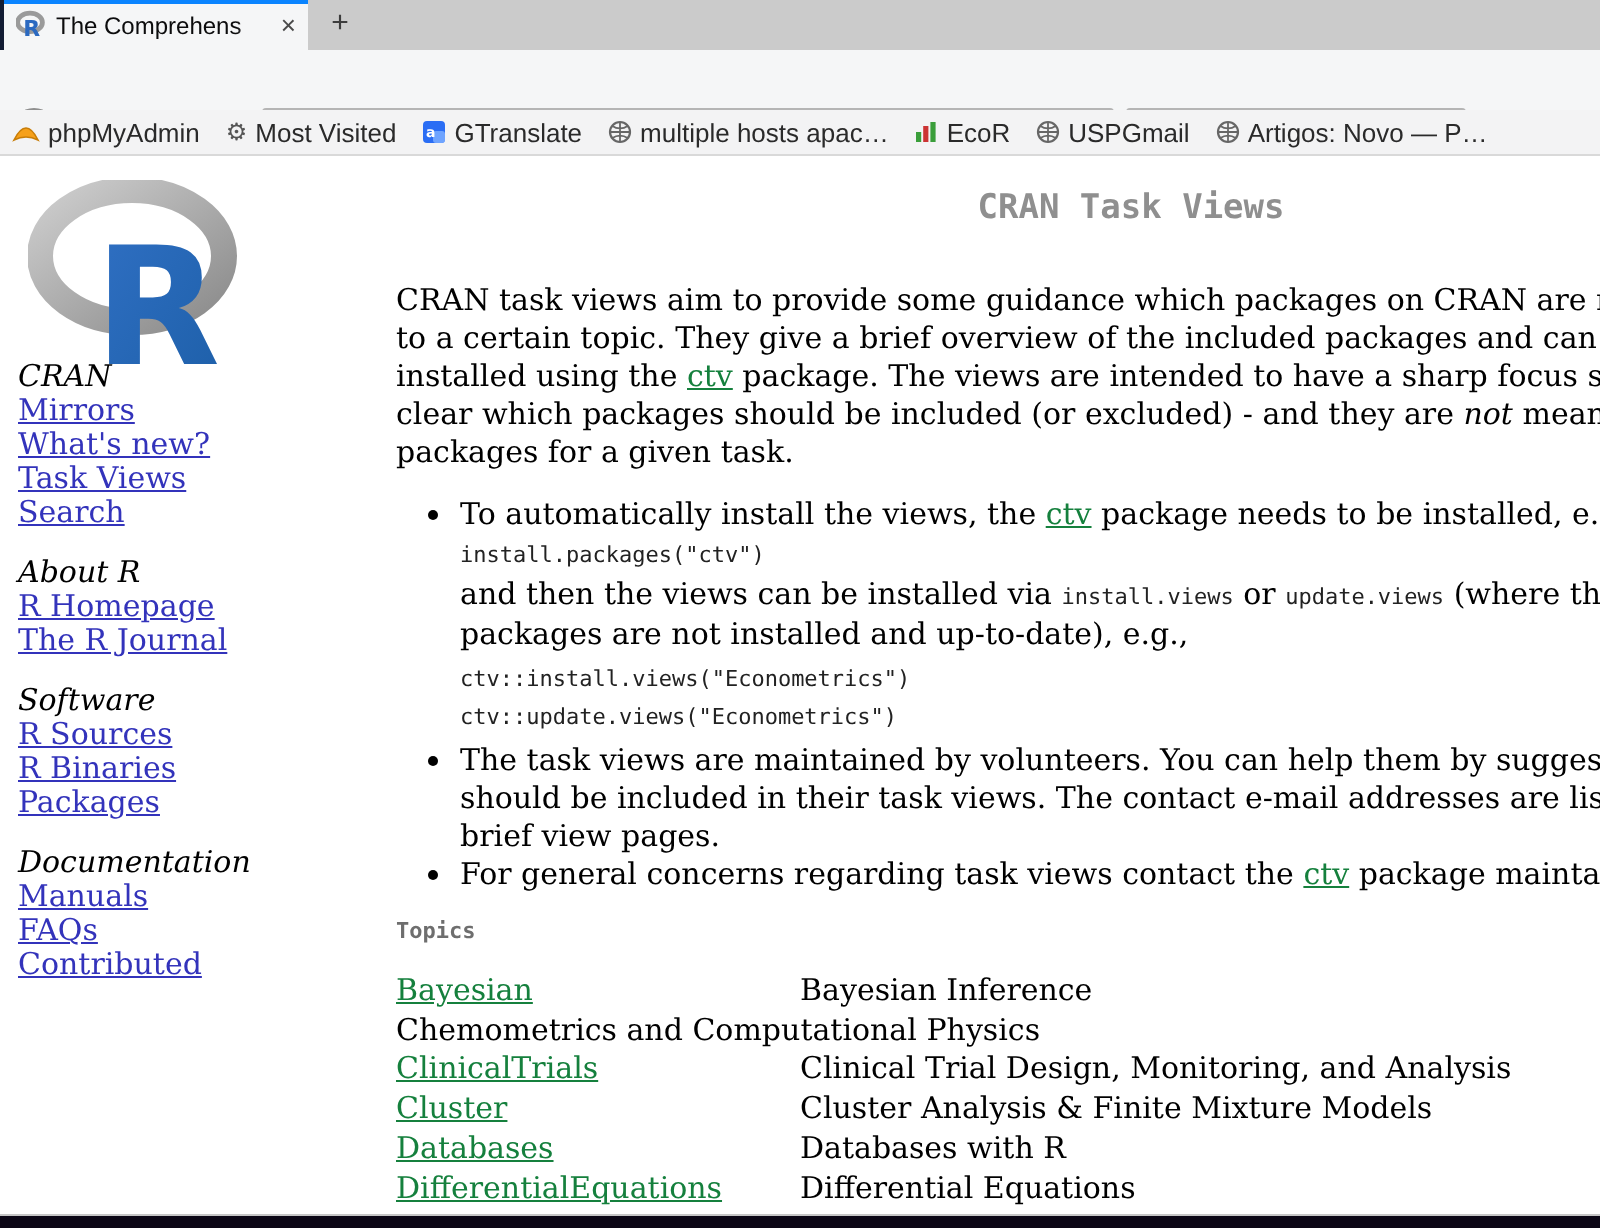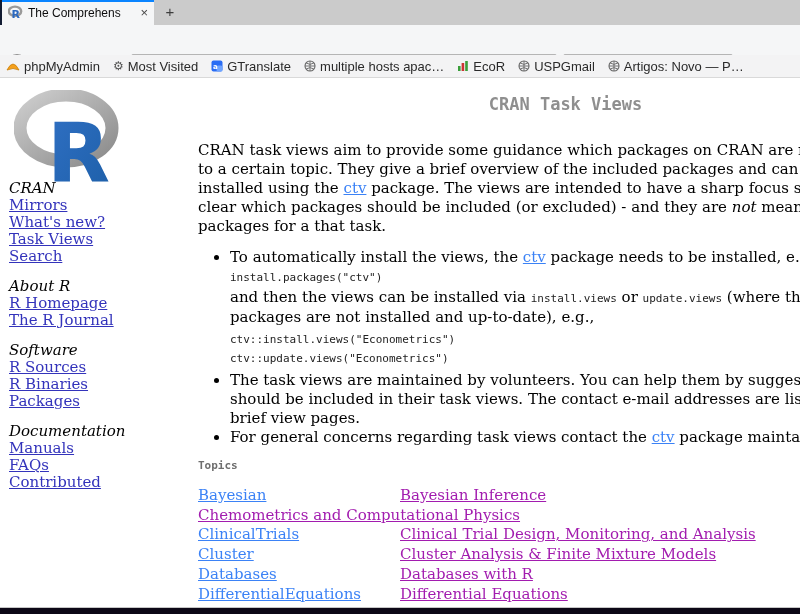--- a/index.html
+++ b/index.html
@@ -66,36 +66,36 @@
   .sb-head.first{margin-top:0;}
   .sb-link{display:block;color:#3333bb;text-decoration:underline;cursor:pointer;}
 
   .content{position:absolute;left:198px;top:0;width:748px;
            font-family:"DejaVu Serif","Liberation Serif",serif;}
   .page-title{margin:16px 0 0 0;text-align:center;width:735px;
               font-family:"DejaVu Sans Mono","Liberation Mono",monospace;
               font-size:17px;font-weight:bold;color:#8f8f8f;}
   .para{margin-top:27px;font-size:15px;line-height:19px;color:#000;}
   .tline{white-space:nowrap;}
-  a.ilink{color:#3b82f6;text-decoration:underline;cursor:pointer;}
+  a.ilink{color:#15803d;text-decoration:underline;cursor:pointer;}
   .em{font-style:italic;}
 
   ul.tasklist{margin:12px 0 0 0;padding-left:32px;font-size:15px;line-height:19px;color:#000;}
   ul.tasklist li{margin:0;}
   .codeline{font-family:"DejaVu Sans Mono","Liberation Mono",monospace;font-size:11px;
             line-height:13px;color:#222;margin:4px 0;white-space:nowrap;}
   .codeline.spaced{margin:6px 0;}
   .icode{font-family:"DejaVu Sans Mono","Liberation Mono",monospace;font-size:11px;color:#222;}
 
   .topics-label{margin-top:12px;font-family:"DejaVu Sans Mono","Liberation Mono",monospace;
                 font-size:11px;font-weight:bold;color:#6e6e6e;}
   .topics-table{margin-top:13px;}
   .trow{display:flex;height:19.8px;align-items:center;font-size:15px;}
   .tname{width:202px;flex:0 0 202px;}
-  .tdesc{color:#a21caf;white-space:nowrap;text-decoration:underline;}
+  .tdesc{color:#000000;white-space:nowrap;}
 
   .bottom-bar{position:absolute;left:0;top:607px;width:800px;height:7px;background:#0c0716;
               border-top:1px solid #c6c6c6;box-sizing:content-box;}
 </style>
 </head>
 <body>
 
 <div id="root">
 
   <div class="tabbar">
@@ -289,21 +289,21 @@
     </div>
 
     <div class="content">
       <h1 class="page-title">CRAN Task Views</h1>
 
       <div class="para">
         <div class="tline"><span>CRAN task views aim to provide some guidance which packages on CRAN are relevant</span></div>
         <div class="tline"><span>to a certain topic. They give a brief overview of the included packages and can be auto</span></div>
         <div class="tline"><span>installed using the </span><a class="ilink">ctv</a><span> package. The views are intended to have a sharp focus so that it</span></div>
         <div class="tline"><span>clear which packages should be included (or excluded) - and they are </span><span class="em">not</span><span> meant to end</span></div>
-        <div class="tline"><span>packages for a that task.</span></div>
+        <div class="tline"><span>packages for a given task.</span></div>
       </div>
 
       <ul class="tasklist">
         <li>
           <div class="tline"><span>To automatically install the views, the </span><a class="ilink">ctv</a><span> package needs to be installed, e.g., via</span></div>
           <div class="codeline">install.packages("ctv")</div>
           <div class="tline"><span>and then the views can be installed via </span><span class="icode">install.views</span><span> or </span><span class="icode">update.views</span><span> (where the latter on</span></div>
           <div class="tline"><span>packages are not installed and up-to-date), e.g.,</span></div>
           <div class="codeline spaced">ctv::install.views("Econometrics")</div>
           <div class="codeline spaced">ctv::update.views("Econometrics")</div>

